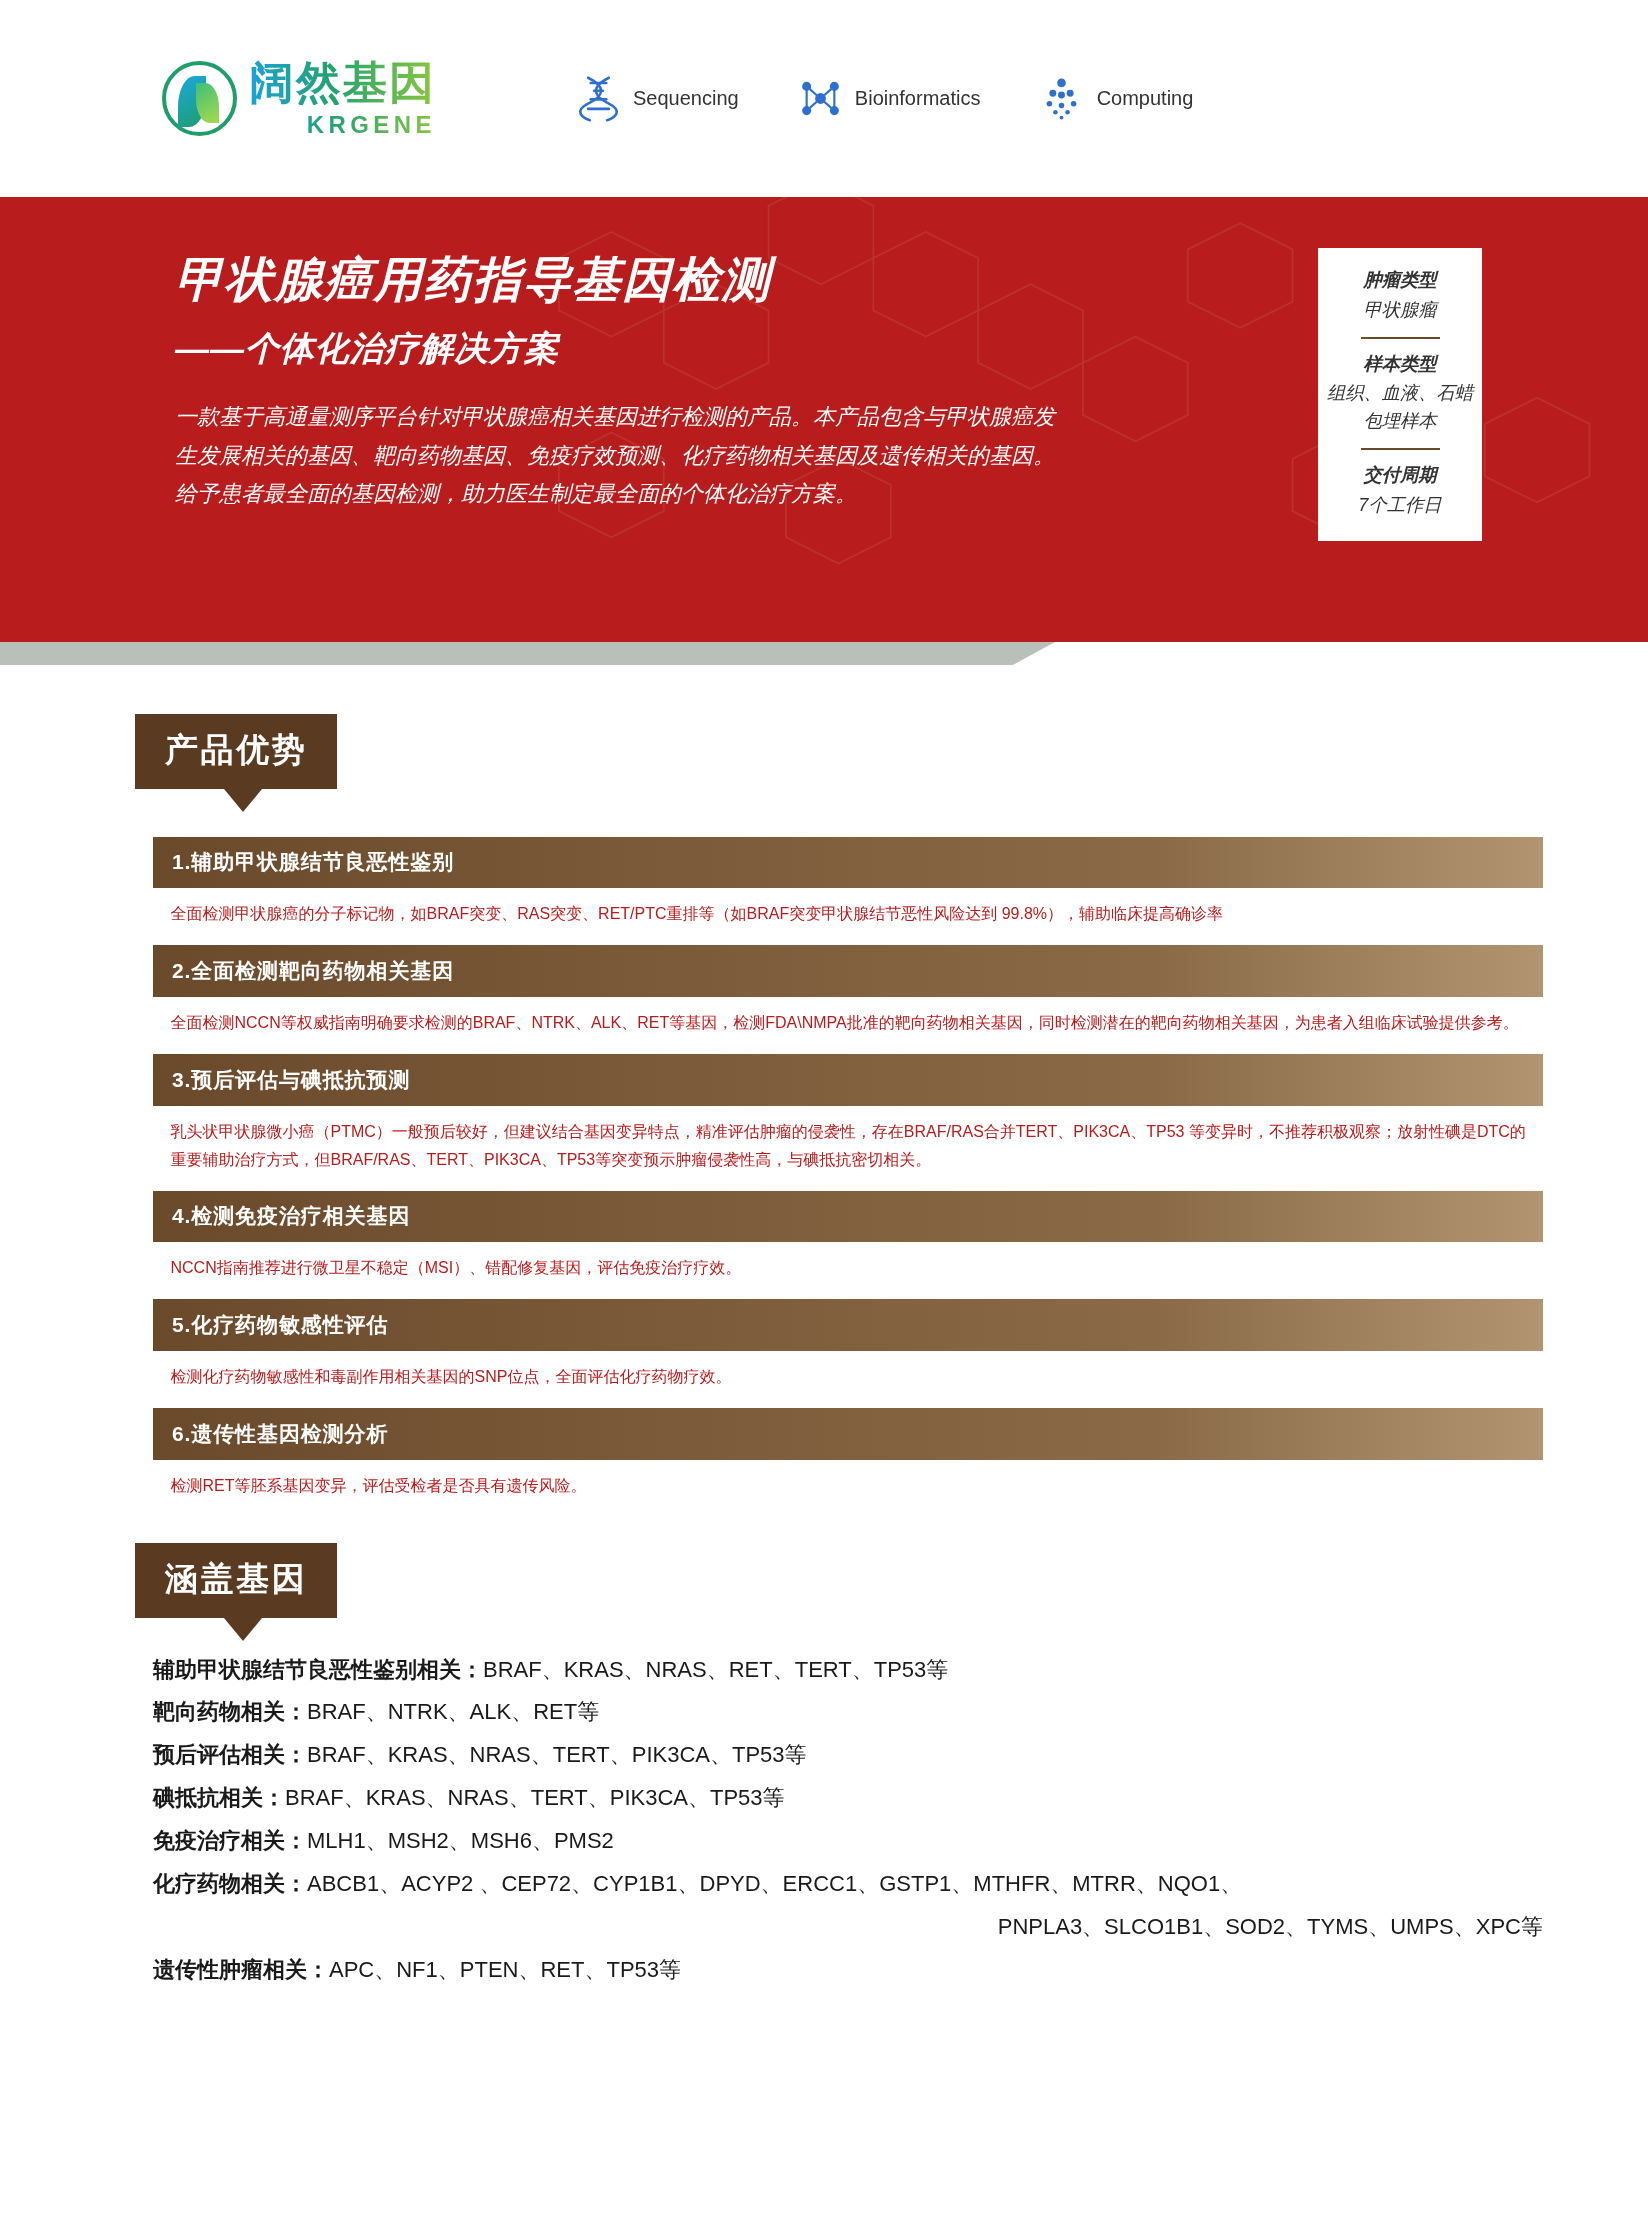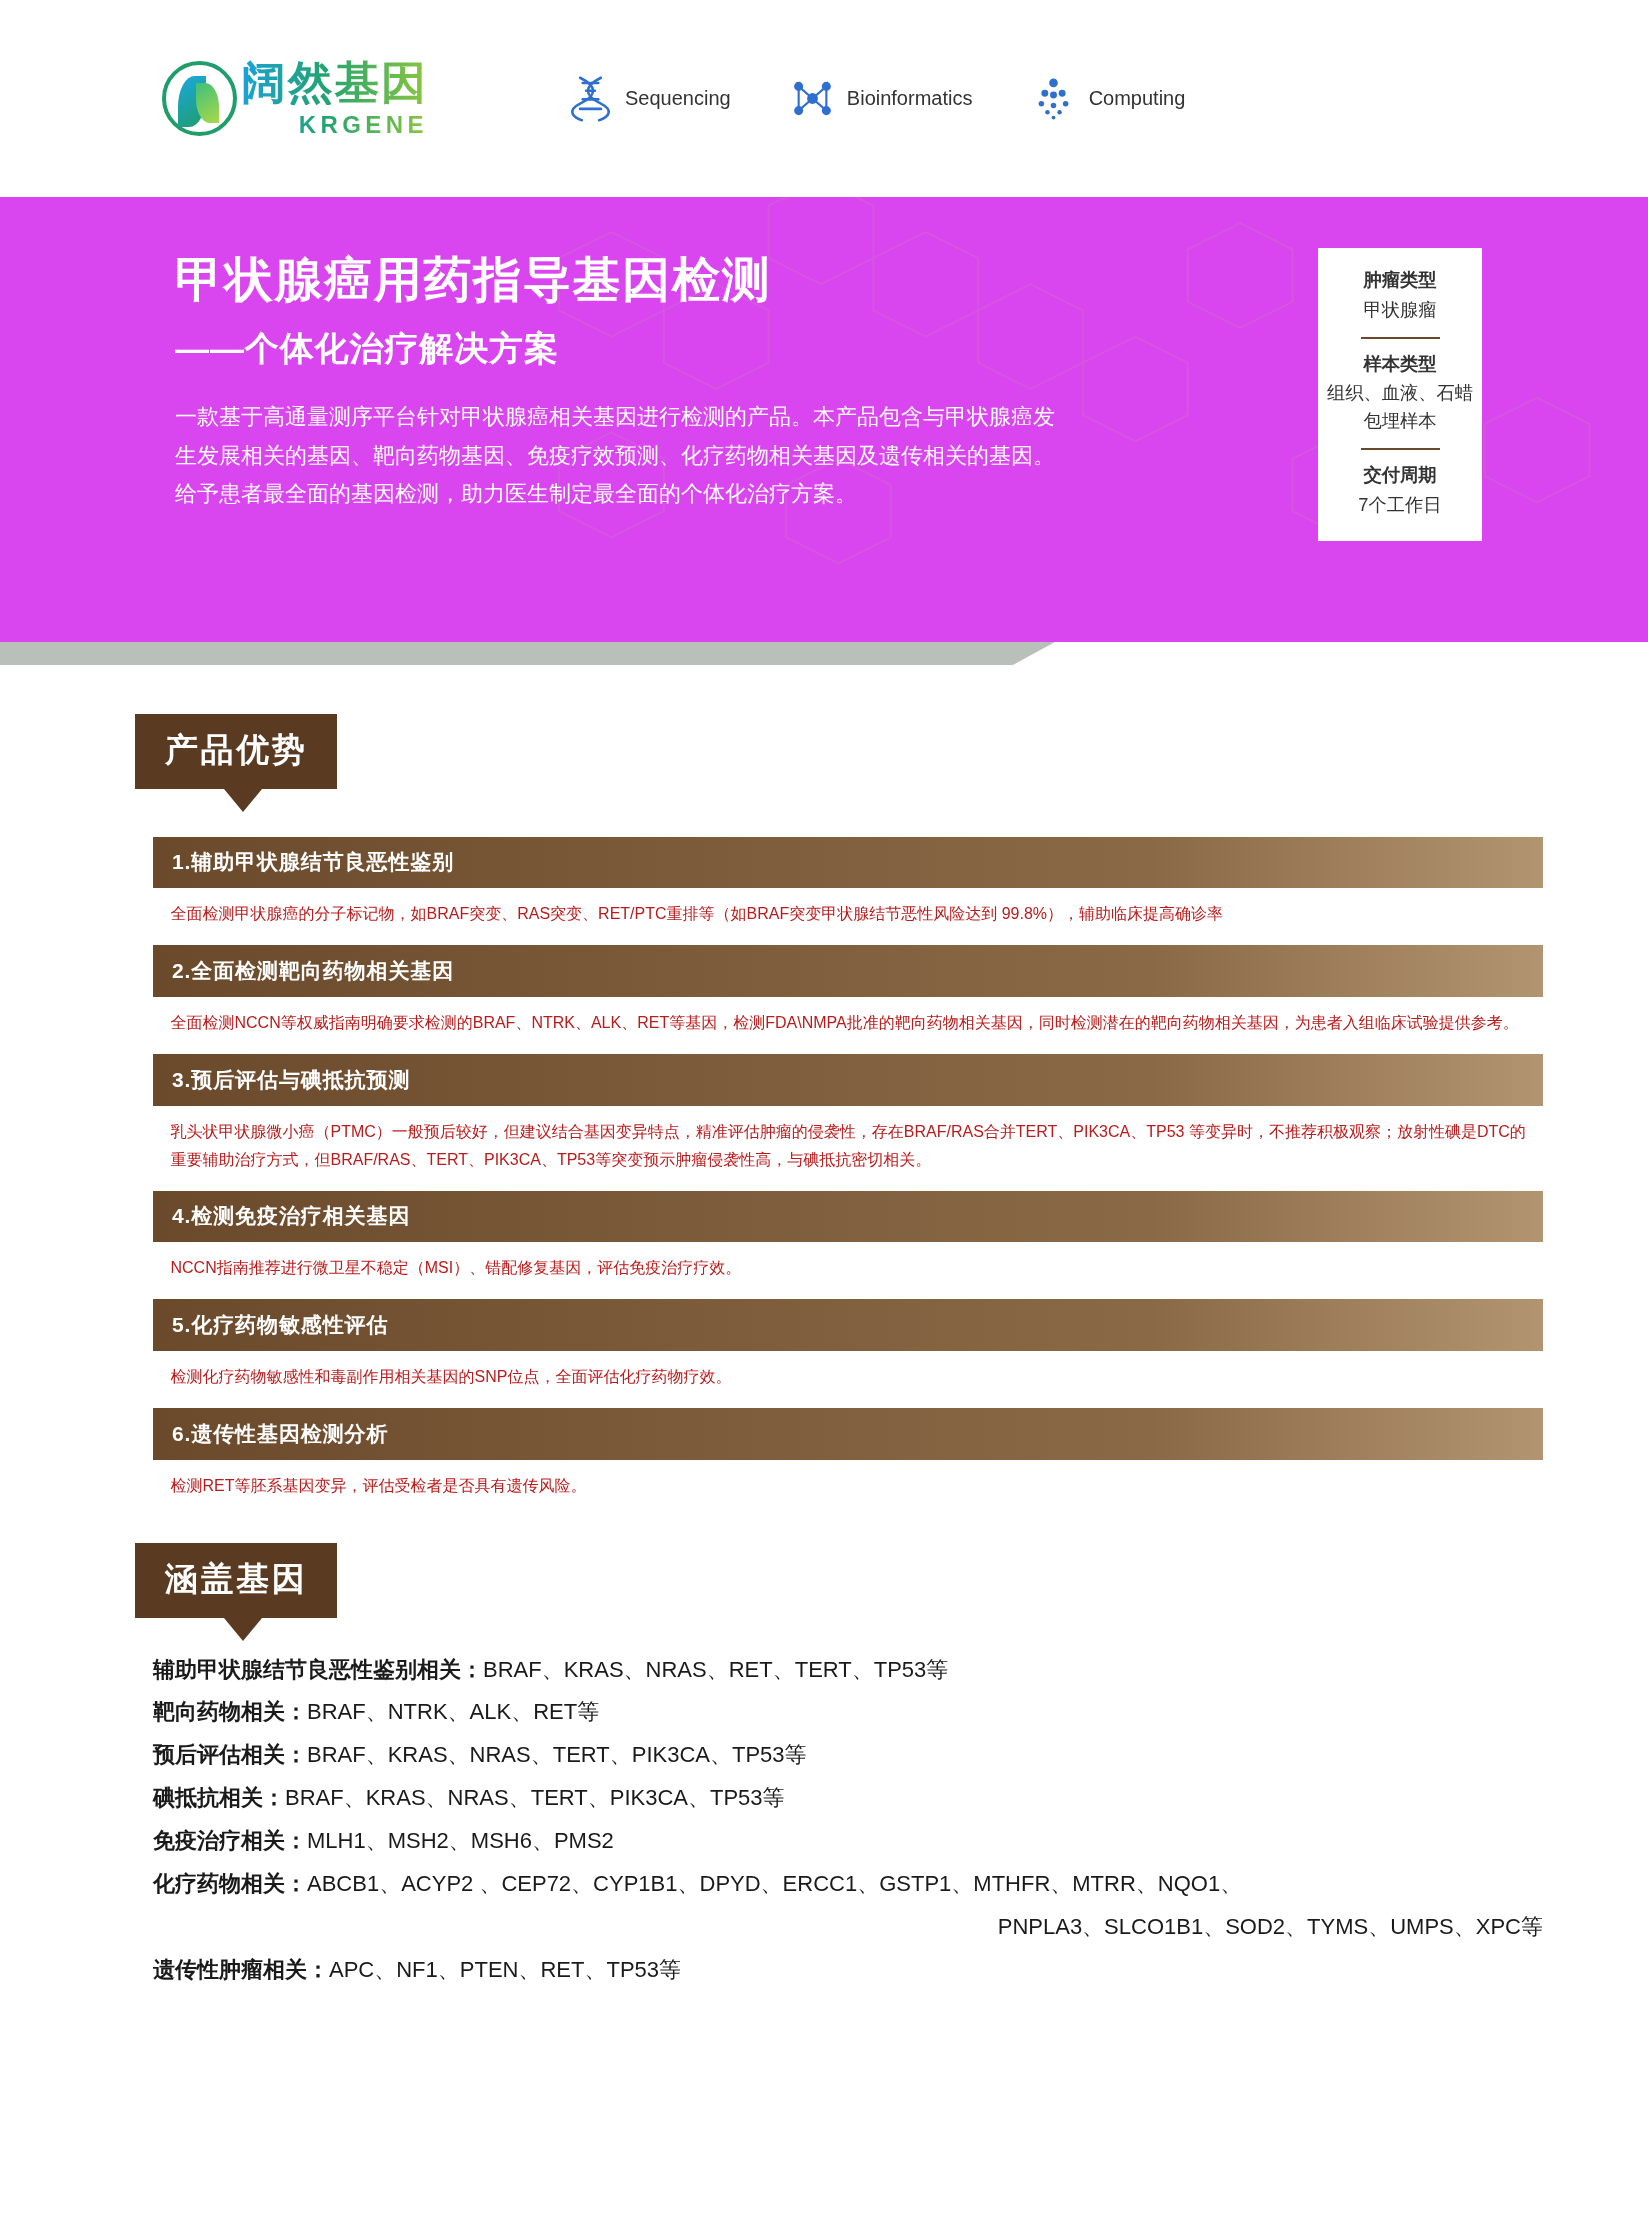--- a/index.html
+++ b/index.html
@@ -11,21 +11,21 @@
   body { width: 1648px; height: 2236px; position: relative; overflow: hidden; }
 
   
   .header {
     height: 197px;
     display: flex;
     align-items: center;
     padding: 0 0 0 162px;
     position: relative;
   }
-  .logo-block { display: flex; align-items: center; gap: 4px; }
+  .logo-block { display: flex; align-items: center; gap: 12px; }
   .logo-mark {
     width: 75px; height: 75px; border-radius: 50%;
     border: 4.4px solid #1f9d6b;
     position: relative;
     background: #ffffff;
     flex: 0 0 auto;
   }
   .logo-mark::before {
     content: "";
     position: absolute; left: 12.2px; top: 10.5px;
@@ -57,24 +57,25 @@
     display: flex; align-items: center; gap: 59px;
     margin-left: 140px;
   }
   .feature { display: flex; align-items: center; gap: 12.2px; }
   .feature-label { font-size: 20px; color: #333; }
   .feature-icon { width: 45px; height: 49px; }
 
   
   .hero-wrap { position: relative; }
   .hero {
-    background: #d946ef;
+    background: #b91c1c;
     height: 445px;
     position: relative;
     overflow: hidden;
+    font-style: italic;
   }
   .hex-bg {
     position: absolute; inset: 0;
     opacity: .16;
   }
   .hero-shadow {
     height: 23px;
     background: #b9bfb9;
     width: 1055px;
     clip-path: polygon(0 0, 100% 0, 96% 100%, 0 100%);

